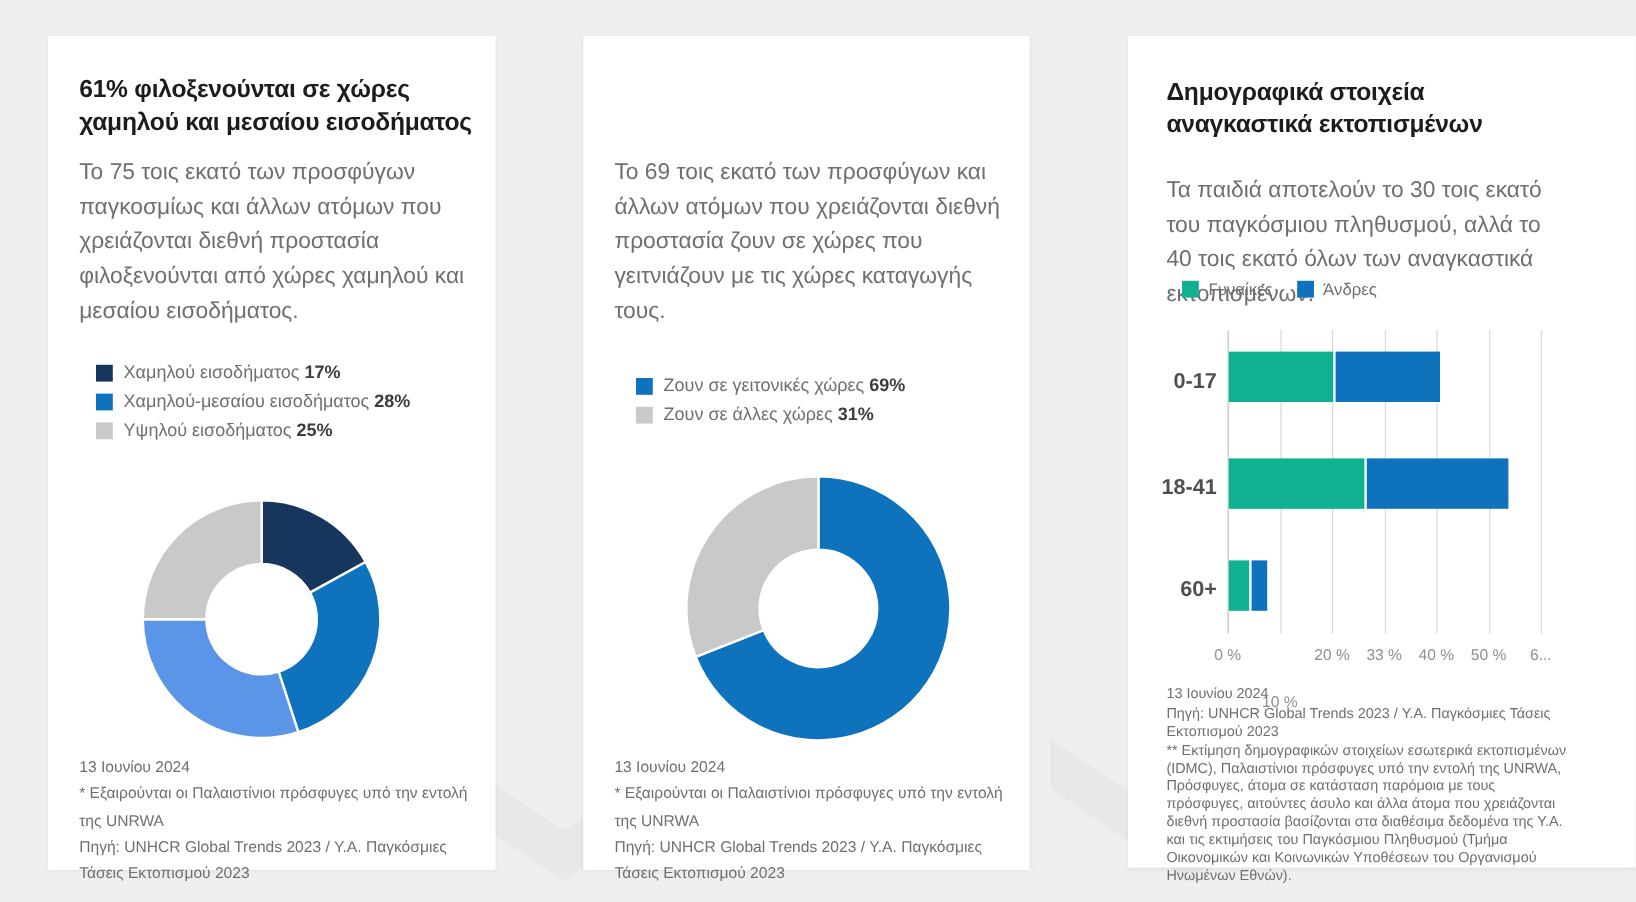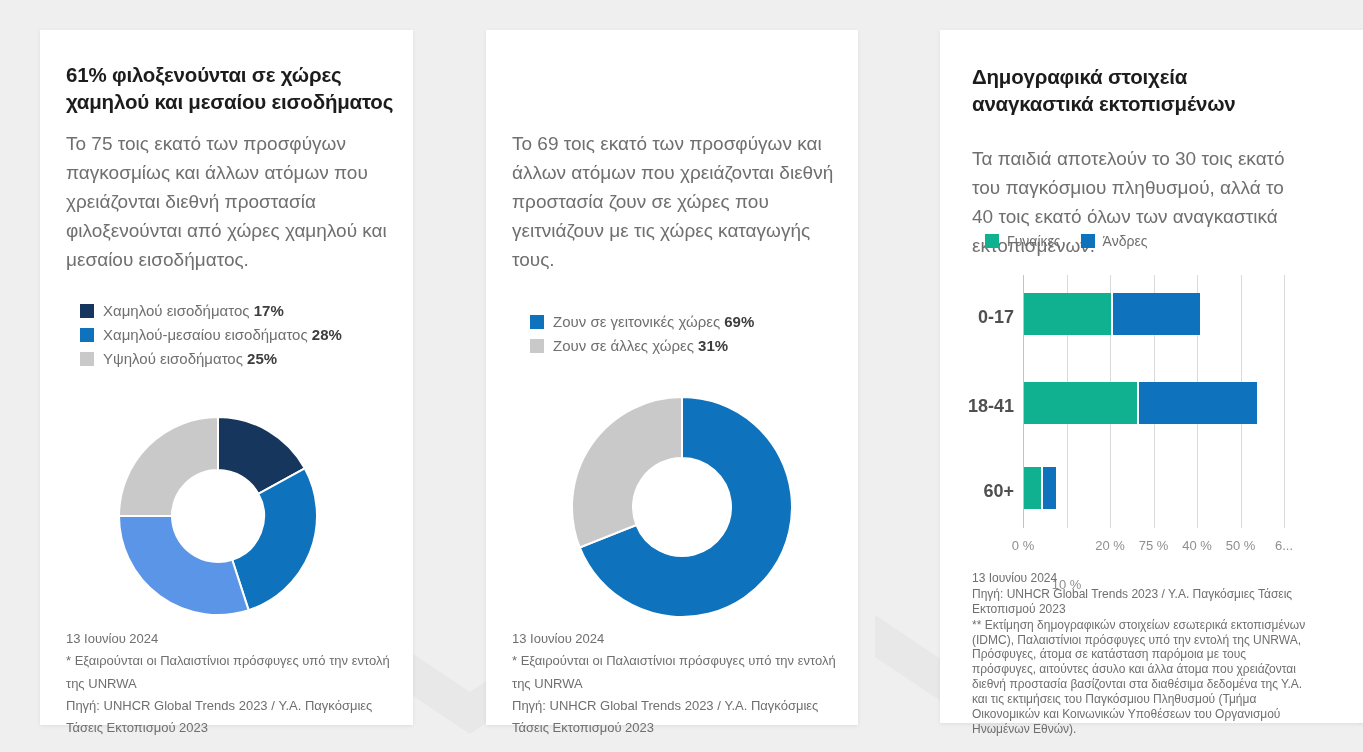--- a/index.html
+++ b/index.html
@@ -215,21 +215,21 @@
       </div>
     <div id="bar-cats">
         <div class="cat-label" style="top: 277px;">0-17</div>
         <div class="cat-label" style="top: 366px;">18-41</div>
         <div class="cat-label" style="top: 451px;">60+</div>
       </div>
     <div id="bar-ticks">
         <div class="tick-label" style="left: 83px;">0 %</div>
         <div class="tick-label" style="left: 126.5px; margin-top: 39px;">10 %</div>
         <div class="tick-label" style="left: 170px;">20 %</div>
-        <div class="tick-label" style="left: 213.5px;">75 %</div>
+        <div class="tick-label" style="left: 213.5px;">33 %</div>
         <div class="tick-label" style="left: 257px;">40 %</div>
         <div class="tick-label" style="left: 300.5px;">50 %</div>
         <div class="tick-label" style="left: 344px;">6...</div>
       </div>
   </div>
   <div class="footer">
     <div class="f-line">13  Ιουνίου 2024</div>
     <div class="f-line">Πηγή: UNHCR Global Trends 2023 / Υ.Α. Παγκόσμιες Τάσεις Εκτοπισμού 2023</div>
     <div class="f-line">** Εκτίμηση δημογραφικών στοιχείων εσωτερικά εκτοπισμένων (IDMC), Παλαιστίνιοι πρόσφυγες υπό την εντολή της UNRWA, Πρόσφυγες, άτομα σε κατάσταση παρόμοια με τους πρόσφυγες, αιτούντες άσυλο και άλλα άτομα που χρειάζονται διεθνή προστασία βασίζονται στα διαθέσιμα δεδομένα της Υ.Α. και τις εκτιμήσεις του Παγκόσμιου Πληθυσμού (Τμήμα Οικονομικών και Κοινωνικών Υποθέσεων του Οργανισμού Ηνωμένων Εθνών).</div>
   </div>

